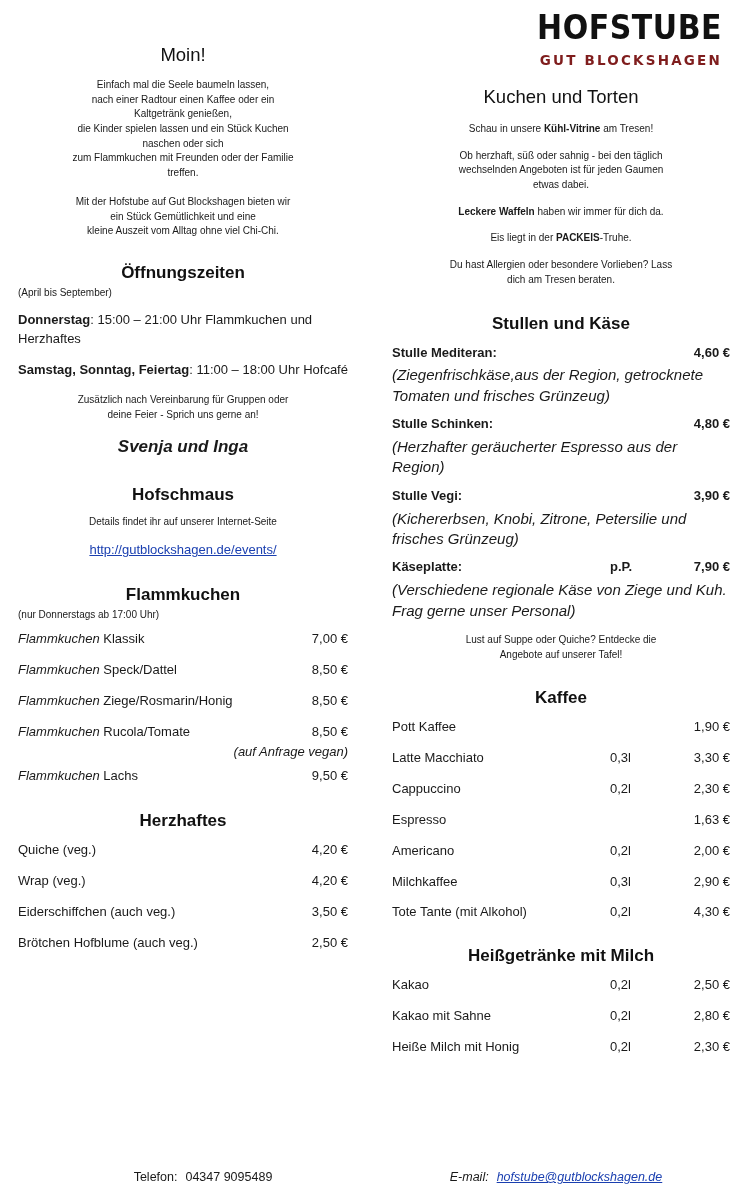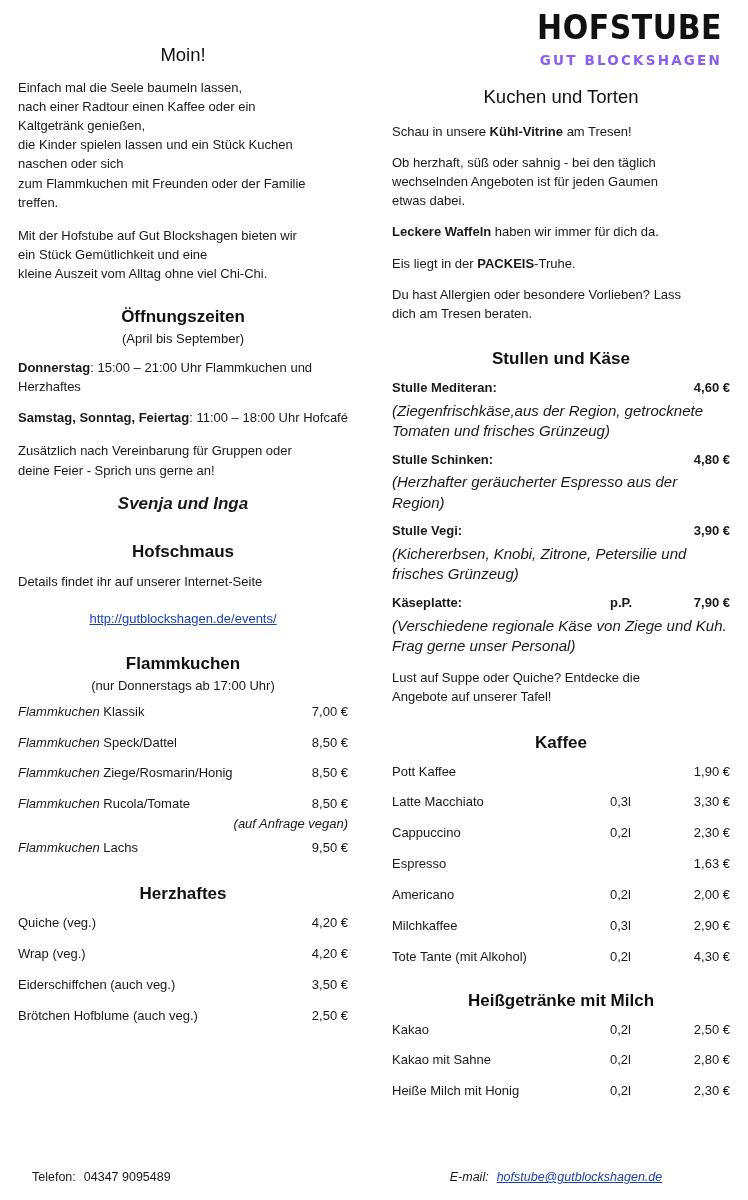--- a/index.html
+++ b/index.html
@@ -45,21 +45,21 @@
     color: #111;
     line-height: 1.0;
     transform: scaleY(1.12);
     transform-origin: right bottom;
   }
   .brand-sub {
     font-family: "DejaVu Sans", sans-serif;
     font-weight: bold;
     font-size: 13.5px;
     letter-spacing: 2.2px;
-    color: #8b5cf6;
+    color: #7f1d1d;
     margin-top: 7px;
   }
 
   
   h1.section {
     font-family: "Liberation Sans", sans-serif;
     font-weight: normal;
     font-size: 18.5px;
     text-align: center;
     margin: 0 0 12px 0;
@@ -67,28 +67,28 @@
   }
   h2.section {
     font-family: "Liberation Sans", sans-serif;
     font-weight: bold;
     font-size: 17px;
     text-align: center;
     margin: 26px 0 10px 0;
     color: #111;
   }
   .section-sub {
-    text-align: center;
-    font-size: 13px;
+    font-size: 10px;
     margin: -6px 0 10px 0;
   }
 
   
   p.center {
-    font-size: 13px;
+    text-align: center;
+    font-size: 10px;
     line-height: 1.47;
     margin: 0 0 12px 0;
   }
   p.left {
     text-align: left;
     font-size: 13px;
     line-height: 1.47;
     margin: 0 0 10px 0;
   }
   .sig {
@@ -152,20 +152,21 @@
     bottom: 0;
     width: 748px;
     height: 46px;
     display: flex;
     align-items: center;
     font-size: 12.5px;
   }
   .footer .f-left {
     width: 374px;
     padding-left: 32px;
+    text-align: center;
   }
   .footer .f-right {
     width: 374px;
     text-align: center;
     padding-right: 10px;
   }
   .footer a { color: #1a3fb0; text-decoration: underline; }
   .footer-label { margin-right: 8px; }
 </style>
 </head>
@@ -205,21 +206,21 @@
     <p class="left" style="margin-top:12px">
       <span class="bd">Samstag, Sonntag, Feiertag</span><span>: 11:00 – 18:00 Uhr Hofcafé</span>
     </p>
 
     <p class="center" style="white-space:pre-line; margin-top:14px">Zusätzlich nach Vereinbarung für Gruppen oder
 deine Feier - Sprich uns gerne an!</p>
 
     <div class="sig">Svenja und Inga</div>
 
     <h2 class="section" style="margin-top:28px">Hofschmaus</h2>
-    <p class="center" style="margin-bottom:20px">Details findet ihr auf unserer Internet-Seite</p>
+    <p class="center" style="margin-bottom:13px">Details findet ihr auf unserer Internet-Seite</p>
     <div class="center-link">
       <a class="link" href="#">http://gutblockshagen.de/events/</a>
     </div>
 
     <h2 class="section" style="margin-top:28px">Flammkuchen</h2>
     <div class="section-sub">(nur Donnerstags ab 17:00 Uhr)</div>
 
     <div class="list">
       <div class="row spaced-row">
         <span class="name"><span class="it">Flammkuchen</span> <span>Klassik</span></span>

